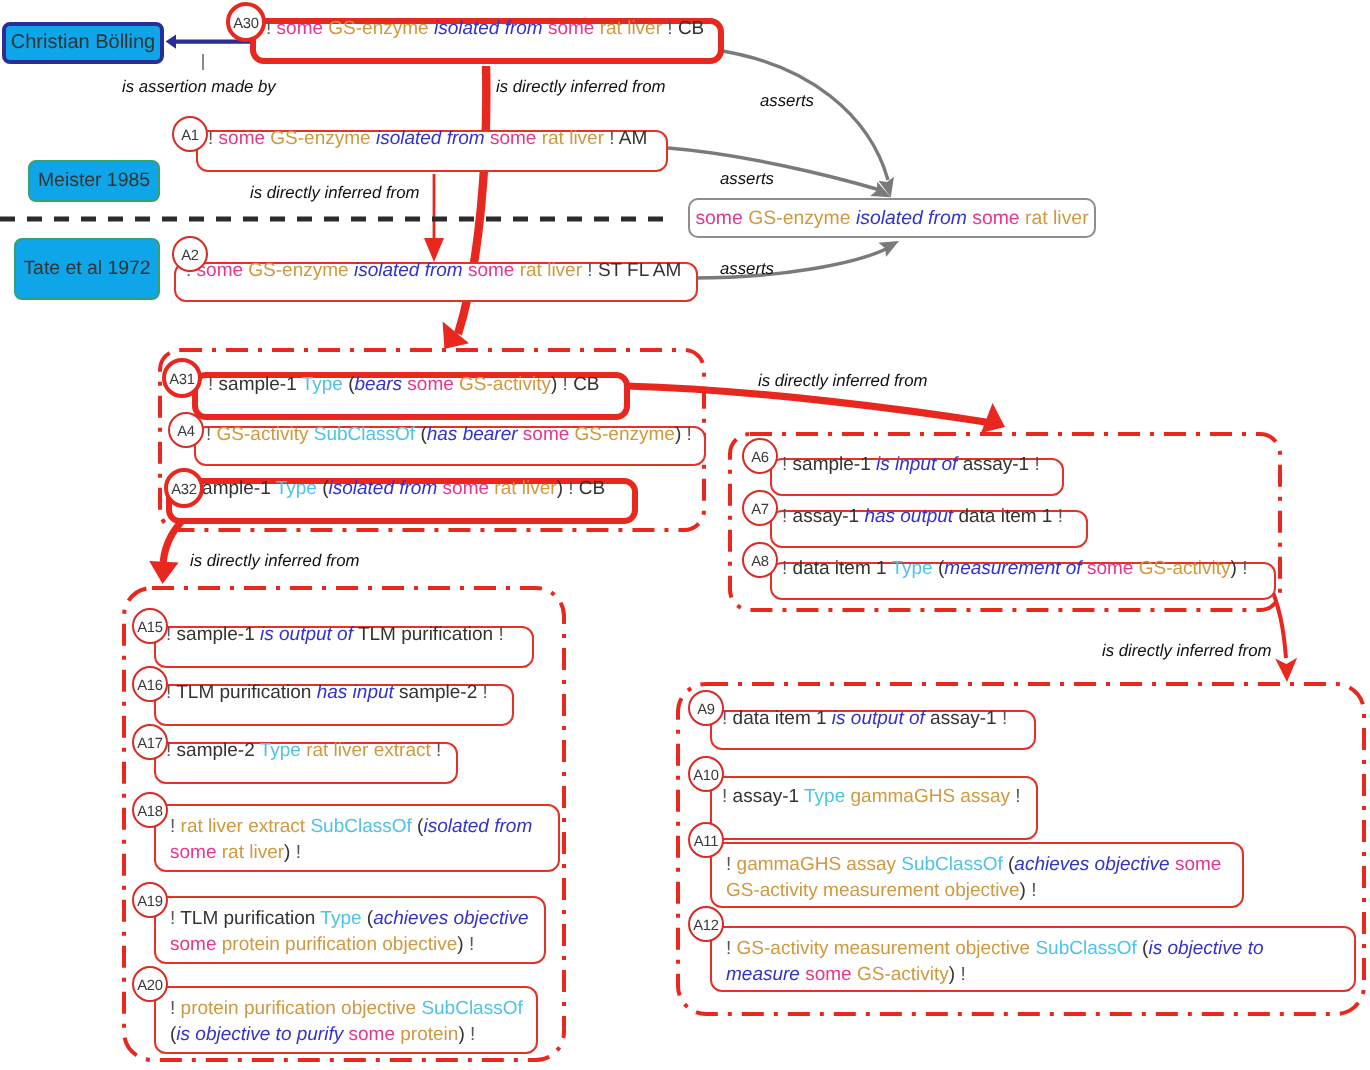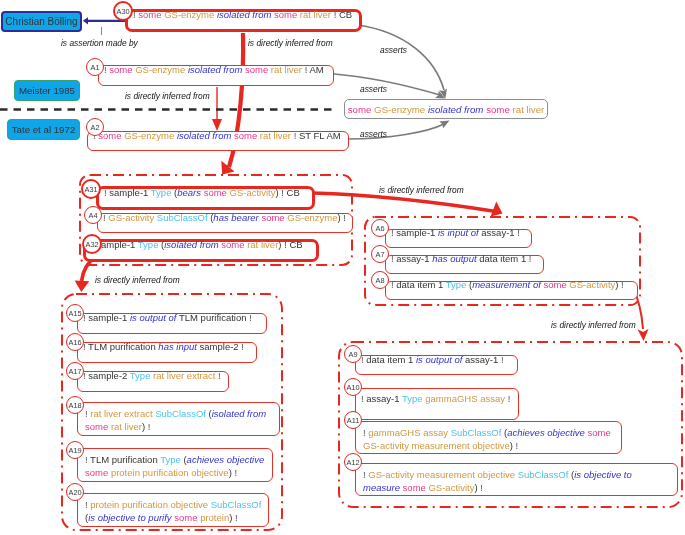--- a/index.html
+++ b/index.html
@@ -138,21 +138,21 @@
       <div class="ab thin" style="left: 355px; top: 388px; width: 164px; height: 32px;">
         <span class="txt"><span class="bang">!</span> <span class="blk">assay-1</span> <span class="type">Type</span> <span class="cls">gammaGHS assay</span> <span class="bang">!</span></span>
       </div>
       <div class="badge thin" style="left: 344px; top: 378px;">A10</div>
       <div class="ab thin wrap" style="left: 355px; top: 421px; width: 267px; height: 33px;"><span class="txt"><span class="bang">!</span> <span class="cls">gammaGHS assay</span> <span class="sub">SubClassOf</span> <span class="blk">(</span><span class="kw">achieves objective</span> <span class="some">some</span> <span class="cls">GS-activity measurement objective</span><span class="blk">)</span> <span class="bang">!</span></span></div>
       <div class="badge thin" style="left: 344px; top: 411px;">A11</div>
       <div class="ab thin wrap" style="left: 355px; top: 463px; width: 323px; height: 33px;"><span class="txt"><span class="bang">!</span> <span class="cls">GS-activity measurement objective</span> <span class="sub">SubClassOf</span> <span class="blk">(</span><span class="kw">is objective to measure</span> <span class="some">some</span> <span class="cls">GS-activity</span><span class="blk">)</span> <span class="bang">!</span></span></div>
       <div class="badge thin" style="left: 344px; top: 453px;">A12</div>
       <div class="srcbox person" style="left: 1px; top: 11px; width: 81px; height: 21px;">Christian Bölling</div>
       <div class="srcbox ref" style="left: 14px; top: 80px; width: 66px; height: 21px;">Meister 1985</div>
-      <div class="srcbox ref" style="left: 7px; top: 119px; width: 73px; height: 21px;">Tate et al 1972</div>
+      <div class="srcbox ref" style="left: 7px; top: 119px; width: 73px; height: 31px;">Tate et al 1972</div>
       <div class="greybox" style="left: 344px; top: 99px; width: 204px; height: 20px;">
         <span class="txt"><span class="some">some</span> <span class="cls">GS-enzyme</span> <span class="kw">isolated from</span> <span class="some">some</span> <span class="cls">rat liver</span></span>
       </div>
       <div class="elabel" style="left: 61px; top: 38px;">is assertion made by</div>
       <div class="elabel" style="left: 248px; top: 38px;">is directly inferred from</div>
       <div class="elabel" style="left: 125px; top: 91px;">is directly inferred from</div>
       <div class="elabel" style="left: 380px; top: 45px;">asserts</div>
       <div class="elabel" style="left: 360px; top: 84px;">asserts</div>
       <div class="elabel" style="left: 360px; top: 129px;">asserts</div>
       <div class="elabel" style="left: 379px; top: 185px;">is directly inferred from</div>

